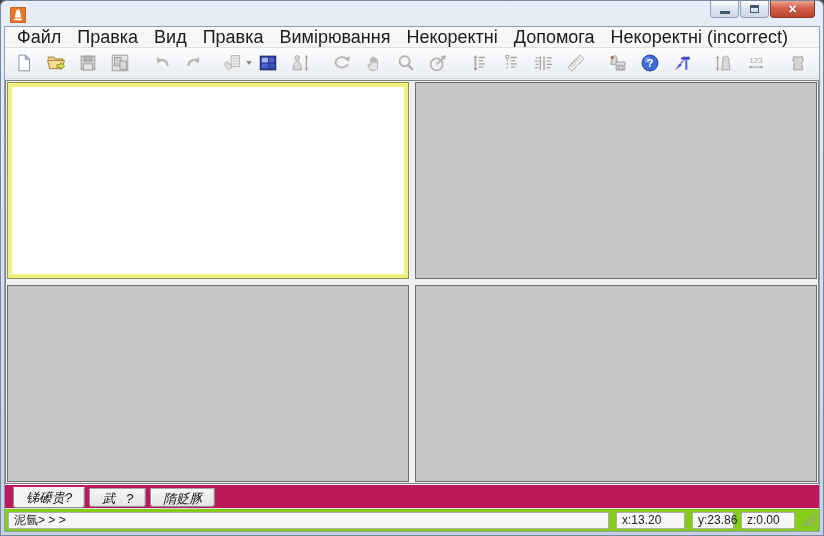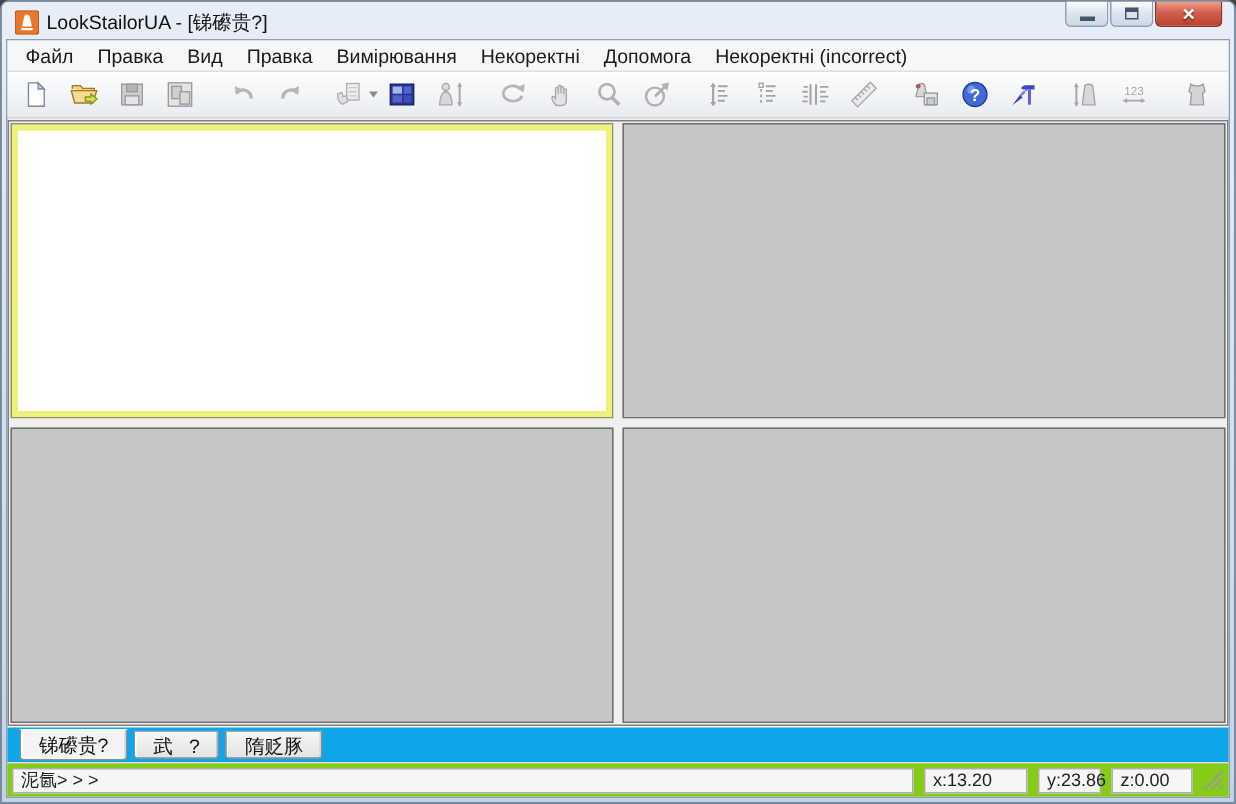--- a/index.html
+++ b/index.html
@@ -18,38 +18,38 @@
     background:linear-gradient(#fbfdfe,#dde6f0 45%,#cdd9e6);}
   .winbtn.min,.winbtn.max{width:29px;}
   .winbtn.close{width:45px;background:linear-gradient(#efa28f,#d3604f 45%,#b8432f);border-color:#8c3328;
     color:#fff;font-size:14px;font-weight:bold;text-shadow:0 1px 1px rgba(0,0,0,.4);}
   .glyph-min{width:10px;height:3px;background:#44566b;margin-top:6px;}
   .glyph-max{width:9px;height:8px;border:1px solid #44566b;border-top:3px solid #44566b;background:transparent;}
   
   .client{flex:1;display:flex;flex-direction:column;background:#f0f0f0;border:1px solid #8fa0b2;min-height:0;}
   
   .menubar{height:21px;background:#f6f7f8;border-bottom:1px solid #e0e0e0;display:flex;align-items:center;padding-left:4px;}
-  .menu-item{font-size:13px;color:#1a1a1a;padding:2px 8px;white-space:pre;cursor:default;}
+  .menu-item{font-size:18px;color:#1a1a1a;padding:2px 8px;white-space:pre;cursor:default;}
   
   .toolbar{height:31px;background:linear-gradient(#fcfdfe,#e9ecf0);border-bottom:1px solid #d2d6db;
     display:flex;align-items:center;padding:0 4px;gap:2px;}
   .tb-btn{border:1px solid transparent;background:transparent;padding:1px;margin:0 1px;height:27px;min-width:28px;
     display:flex;align-items:center;justify-content:center;}
   .tb-btn svg{width:22px;height:22px;display:block;}
   .tb-sep{width:1px;height:22px;background:#c3c7cc;margin:0 4px;}
   .caret{width:0;height:0;border-left:3.5px solid transparent;border-right:3.5px solid transparent;
     border-top:4px solid #8a8a8a;margin-left:3px;}
   
   .workspace{flex:1;min-height:0;background:#f0f0f0;border:1px solid #808080;margin:1px 0 0 0;
     display:grid;grid-template-columns:1fr 6px 1fr;grid-template-rows:1fr 6px 1fr;padding:1px;}
   .panel{border:1px solid #6e6e6e;background:#c6c6c6;}
   .panel.active{background:#fff;box-shadow:inset 0 0 0 4px #eef27c;border-color:#8f9060;}
   .split{background:#f0f0f0;}
   
-  .tabbar{height:24px;background:#0ea5e9;border-top:1px solid #fafafa;display:flex;align-items:flex-start;padding:2px 0 0 8px;}
+  .tabbar{height:24px;background:#be185d;border-top:1px solid #fafafa;display:flex;align-items:center;padding:2px 0 0 8px;font-style:italic;}
   .tab{font-size:13px;color:#111;background:linear-gradient(#f6f6f6,#e3e3e3);
     border:1px solid #8e8e8e;border-top:1px solid #a8a8a8;border-radius:0 0 3px 3px;
     padding:1px 12px 2px;margin-right:4px;white-space:pre;height:19px;box-shadow:inset 1px 0 0 #fff,inset -1px 0 0 #d0d0d0;}
   .tab.active{height:21px;background:#f4f4f4;margin-top:-1px;border-top-color:#f4f4f4;}
   
   .statusbar{height:23px;background:#84cc16;border-top:1px solid #dcdcdc;display:flex;align-items:center;
     padding:2px 3px;font-size:12px;color:#222;gap:7px;}
   .sb-box{border:1px solid #aeaeae;background:#f6f6f6;height:17px;display:flex;align-items:center;padding:0 5px;white-space:pre;}
   .sb-msg{flex:1;}
   .sb-x{width:69px;}.sb-y{width:42px;}.sb-z{width:54px;}
@@ -61,21 +61,20 @@
 <div class="window">
 
   <div class="titlebar">
     <span class="app-icon">
       <svg viewBox="0 0 16 16">
           <rect width="16" height="16" rx="2.5" fill="#e8762c" stroke="#b8541a"></rect>
           <path d="M8 2.6c1.3 0 1.9.8 1.9 1.8l1.4 6.2H4.7l1.4-6.2c0-1 .6-1.8 1.9-1.8z" fill="#fff"></path>
           <rect x="4" y="11.6" width="8" height="1.6" rx=".8" fill="#fff"></rect>
         </svg>
     </span>
-    <span class="title-text">LookStailorUA - [锑礤贵?]</span>
     <div class="winbtns">
       <div class="winbtn min">
           <span class="glyph-min"></span>
         </div>
       <div class="winbtn max">
           <span class="glyph-max"></span>
         </div>
       <div class="winbtn close">
           <span>×</span>
         </div>

